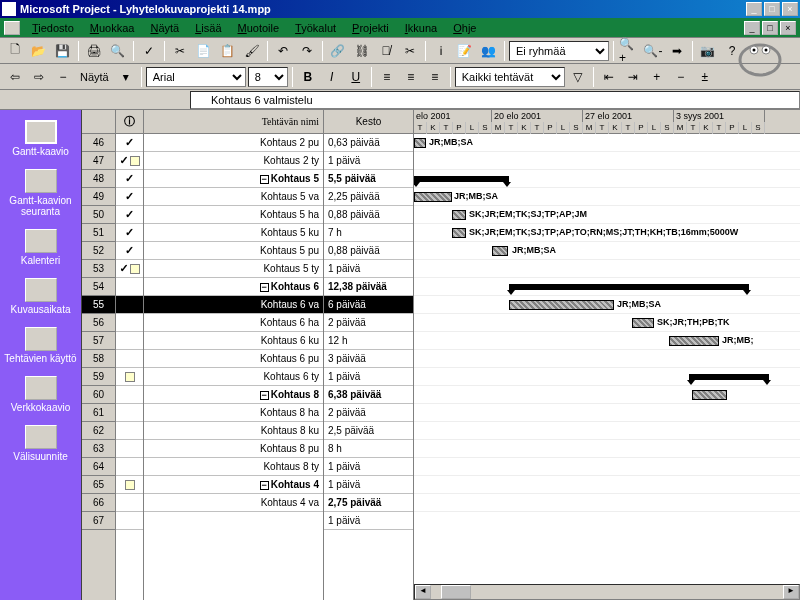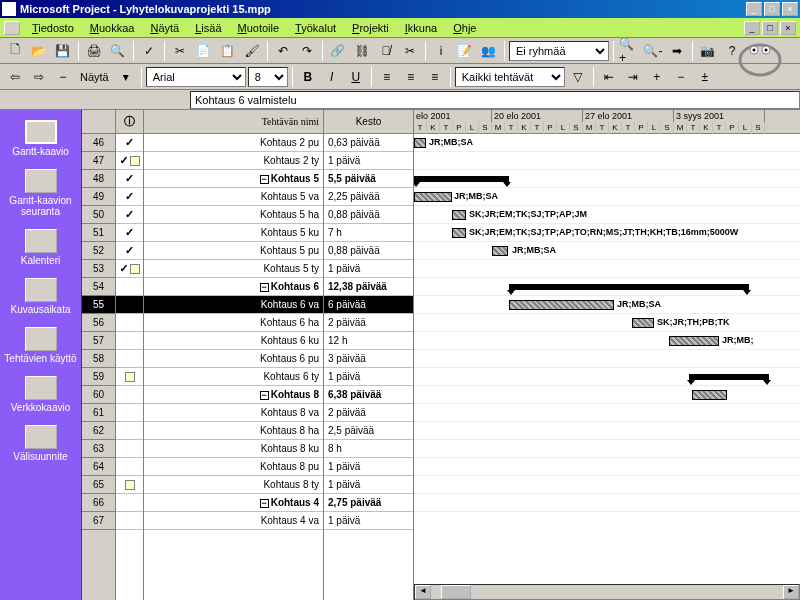--- a/index.html
+++ b/index.html
@@ -2,31 +2,31 @@
 <html><head>
 <meta charset="utf-8">
 <style>
 * { margin: 0; padding: 0; box-sizing: border-box; font-family: Tahoma, Arial, sans-serif; }
 body { width: 800px; height: 600px; background: #c0c0c0; overflow: hidden; font-size: 11px; }
 .titlebar { height: 18px; background: linear-gradient(to right, #000080, #1084d0); color: #fff; display: flex; align-items: center; padding: 0 2px; }
 .titlebar-icon { width: 14px; height: 14px; background: #fff; margin-right: 4px; }
 .titlebar-text { flex: 1; font-weight: bold; font-size: 11px; }
 .titlebar-btns { display: flex; gap: 2px; }
 .titlebar-btn { width: 16px; height: 14px; background: #c0c0c0; border: 1px outset #fff; font-size: 9px; text-align: center; line-height: 12px; cursor: pointer; }
-.menubar { height: 20px; background: #bef264; display: flex; align-items: center; padding: 0 4px; border-bottom: 1px solid #808080; }
+.menubar { height: 20px; background: #15803d; display: flex; align-items: center; padding: 0 4px; border-bottom: 1px solid #808080; }
 .menuitem { padding: 2px 8px; cursor: pointer; }
 .menuitem u { text-decoration: underline; }
 .toolbar { height: 26px; background: #d4d0c8; display: flex; align-items: center; padding: 2px 4px; border-bottom: 1px solid #808080; gap: 2px; }
 .tbtn { width: 22px; height: 22px; border: 1px solid transparent; display: flex; align-items: center; justify-content: center; cursor: pointer; font-size: 12px; }
 .tsep { width: 1px; height: 20px; background: #808080; margin: 0 2px; border-right: 1px solid #fff; }
 .tselect { height: 20px; border: 1px inset #808080; background: #fff; font-size: 11px; padding: 0 2px; }
 .clippy { position: absolute; right: 10px; top: 30px; width: 60px; height: 50px; z-index: 100; pointer-events: none; }
 .clippy svg { width: 100%; height: 100%; }
 .formula-row { height: 20px; background: #d4d0c8; display: flex; align-items: center; border-bottom: 1px solid #808080; }
-.formula-box { margin-left: 190px; flex: 1; height: 18px; background: #fff; border: 1px inset #808080; padding: 0 4px; line-height: 16px; }
+.formula-box { margin-left: 190px; flex: 1; height: 18px; background: #fff; border: 1px inset #808080; padding: 0 20px; line-height: 16px; }
 .main { display: flex; height: 490px; }
 .viewbar { width: 82px; background: #8b5cf6; overflow-y: hidden; padding-top: 4px; border-right: 1px solid #404040; }
 .viewitem { text-align: center; padding: 6px 2px; color: #fff; font-size: 10px; cursor: pointer; }
 .viewitem-icon { width: 32px; height: 24px; margin: 0 auto 2px; background: #d4d0c8; border: 1px outset #fff; }
 .viewitem.sel .viewitem-icon { border: 2px solid #fff; }
 .grid-area { flex: 1; display: flex; background: #fff; }
 .rownums { width: 34px; background: #d4d0c8; border-right: 1px solid #808080; }
 .rownum { height: 18px; text-align: center; line-height: 18px; font-size: 10px; border-bottom: 1px solid #808080; }
 .rownum.sel { background: #000; color: #fff; }
 .rownum.hdr { height: 24px; line-height: 24px; }
@@ -62,21 +62,21 @@
 .bar-label { position: absolute; font-size: 9px; font-weight: bold; white-space: nowrap; top: 3px; }
 .scroll-h { height: 16px; background: #d4d0c8; border: 1px inset #808080; display: flex; }
 .scroll-h .thumb { width: 30px; background: #c0c0c0; border: 1px outset #fff; margin-left: 10px; }
 .scroll-h .arrow { width: 16px; background: #c0c0c0; border: 1px outset #fff; text-align: center; font-size: 8px; }
 </style>
 </head>
 <body>
 
 <div class="titlebar">
   <div class="titlebar-icon"></div>
-  <div class="titlebar-text">Microsoft Project - Lyhytelokuvaprojekti 15.mpp</div>
+  <div class="titlebar-text">Microsoft Project - Lyhytelokuvaprojekti 14.mpp</div>
   <div class="titlebar-btns">
     <div class="titlebar-btn">_</div>
     <div class="titlebar-btn">□</div>
     <div class="titlebar-btn">×</div>
   </div>
 </div>
 
 <div class="menubar">
   <span style="width:16px;height:14px;background:#d4d0c8;border:1px outset #fff;margin-right:4px"></span>
   <div id="menu-items"><span class="menuitem"><u>T</u>iedosto</span><span class="menuitem"><u>M</u>uokkaa</span><span class="menuitem"><u>N</u>äytä</span><span class="menuitem"><u>L</u>isää</span><span class="menuitem"><u>M</u>uotoile</span><span class="menuitem"><u>T</u>yökalut</span><span class="menuitem"><u>P</u>rojekti</span><span class="menuitem"><u>I</u>kkuna</span><span class="menuitem"><u>O</u>hje</span></div>
@@ -287,21 +287,20 @@
         <div class="task-cell">Kohtaus 5 ku</div>
         <div class="task-cell">Kohtaus 5 pu</div>
         <div class="task-cell">Kohtaus 5 ty</div>
         <div class="task-cell bold"><span class="expander">−</span>Kohtaus 6</div>
         <div class="task-cell sel">Kohtaus 6 va</div>
         <div class="task-cell">Kohtaus 6 ha</div>
         <div class="task-cell">Kohtaus 6 ku</div>
         <div class="task-cell">Kohtaus 6 pu</div>
         <div class="task-cell">Kohtaus 6 ty</div>
         <div class="task-cell bold"><span class="expander">−</span>Kohtaus 8</div>
-        <div class="task-cell">Kohtaus 8 va</div>
         <div class="task-cell">Kohtaus 8 ha</div>
         <div class="task-cell">Kohtaus 8 ku</div>
         <div class="task-cell">Kohtaus 8 pu</div>
         <div class="task-cell">Kohtaus 8 ty</div>
         <div class="task-cell bold"><span class="expander">−</span>Kohtaus 4</div>
         <div class="task-cell">Kohtaus 4 va</div>
       </div>
     <div class="durs" id="durs">
         <div class="dur-cell hdr">Kesto</div>
         <div class="dur-cell">0,63 päivää</div>

